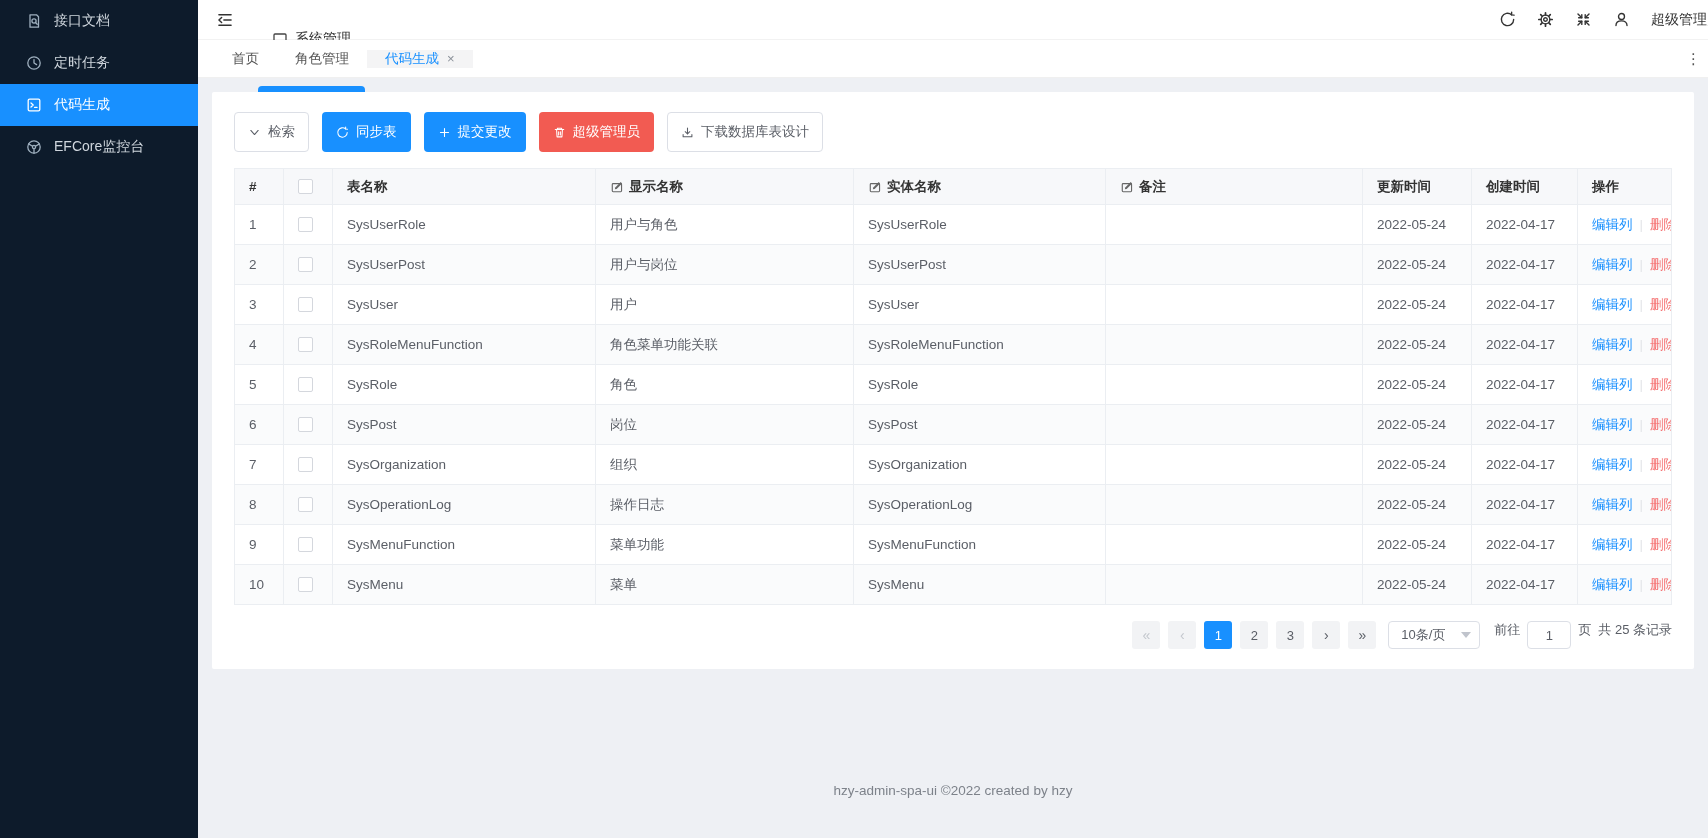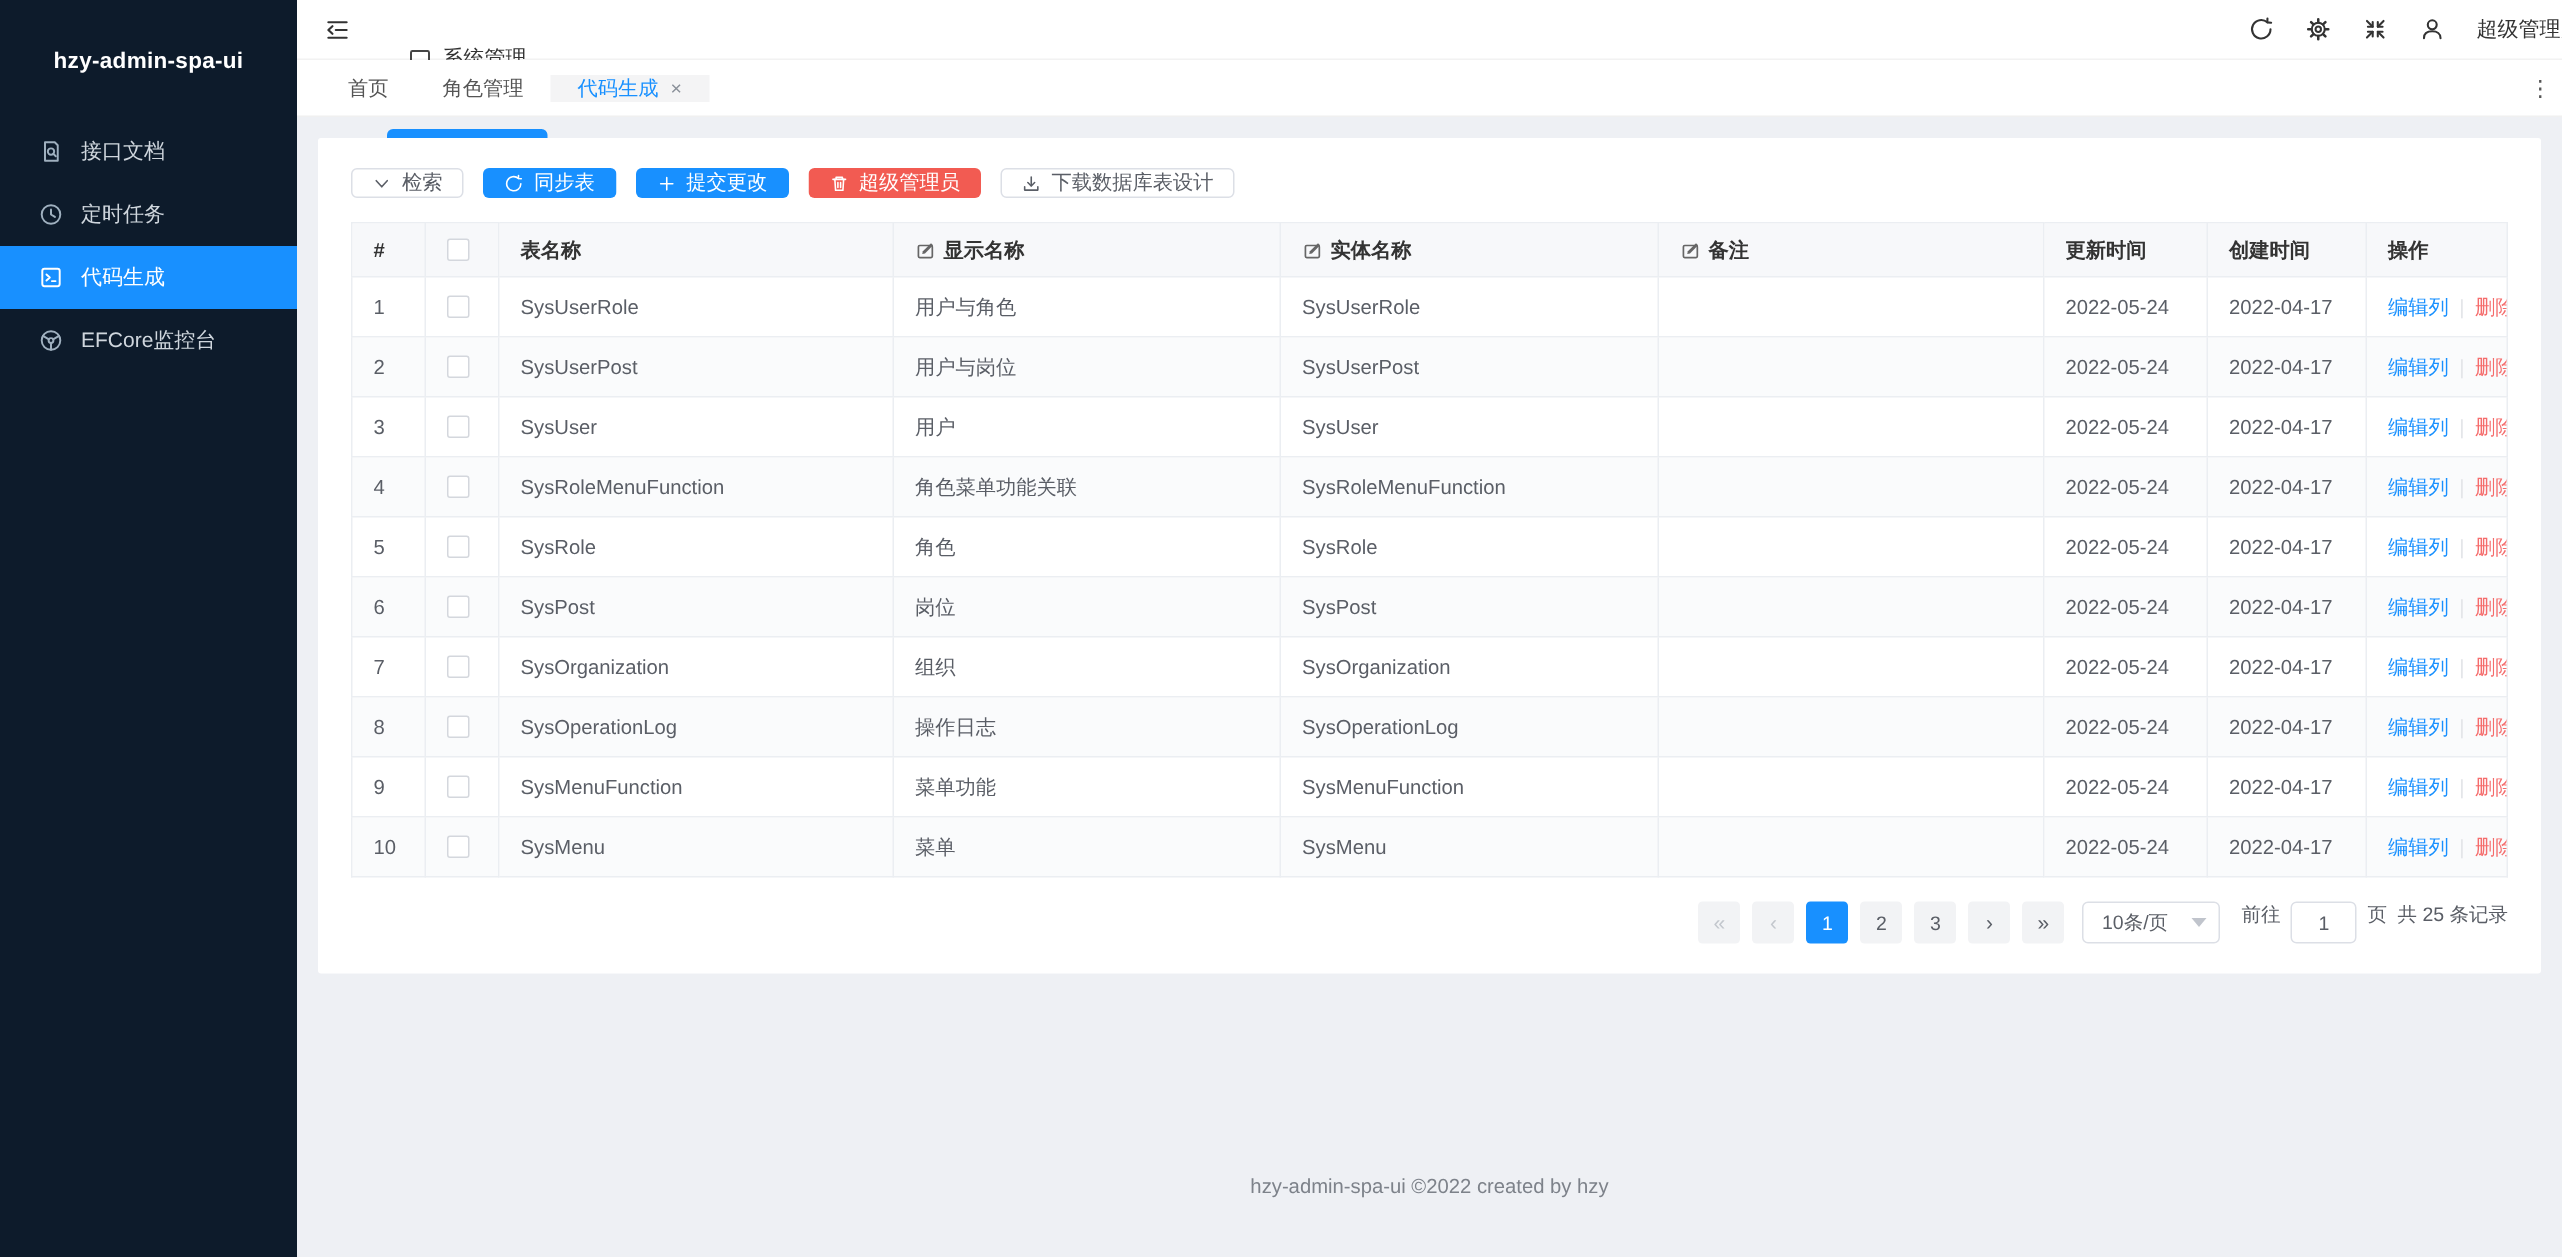--- a/index.html
+++ b/index.html
@@ -36,21 +36,21 @@
   .tab { display:flex; align-items:center; padding:0 18px; color:#555; font-size:13.5px; cursor:pointer; gap:8px; }
   .tab.active { background:#f4f4f5; color:#1890ff; }
   .tab .close { color:#8a9099; font-size:13px; line-height:1; cursor:pointer; }
   .tab-more { margin-left:auto; align-self:center; padding:0 8px; color:#555; cursor:pointer; font-size:15px; letter-spacing:-1px; }
 
   
   .content { flex:1; position:relative; padding:14px 14px 0 14px; overflow:hidden; }
   .card { background:#fff; border-radius:2px; padding:20px 22px 20px 22px; }
 
   .toolbar { display:flex; align-items:center; gap:13px; margin-bottom:16px; }
-  .btn { height:20px; display:inline-flex; align-items:center; gap:7px; padding:0 13px;
+  .btn { height:40px; display:inline-flex; align-items:center; gap:7px; padding:0 13px;
     border-radius:4px; font-size:13.5px; cursor:pointer; border:1px solid transparent; background:#fff; }
   .btn .ico { width:13px; height:13px; display:inline-flex; }
   .btn.default { border-color:#dcdfe6; color:#5a5e66; }
   .btn.primary { background:#1890ff; color:#fff; }
   .btn.danger  { background:#f25b52; color:#fff; }
 
   table.grid { width:100%; border-collapse:collapse; table-layout:fixed; font-size:13.5px; }
   .grid th, .grid td { border:1px solid #ebeef2; height:40px; padding:0 14px; text-align:left;
     overflow:hidden; white-space:nowrap; }
   .grid th { background:#f7f8fa; color:#333; font-weight:600; height:36px; }
@@ -81,21 +81,20 @@
 
   .footer { position:absolute; left:0; right:0; bottom:40px; text-align:center; color:#7d828a; font-size:13.5px; }
   svg { display:block; width:100%; height:100%; }
 </style>
 </head>
 <body>
 
 <div class="app">
 
   <aside class="sidebar">
-    <div class="logo">hzy-admin-spa-ui</div>
     <nav>
         <div class="side-item">
           <span class="ico">
             <svg viewBox="0 0 16 16" fill="none" stroke="currentColor" stroke-width="1.3" stroke-linecap="round" stroke-linejoin="round">
               <path d="M4 1.8h6.5l2 2v10.4H4z"></path>
               <circle cx="8" cy="8" r="2.1"></circle>
               <path d="M9.5 9.5l1.7 1.7"></path>
             </svg>
           </span>
           <span>接口文档</span>

